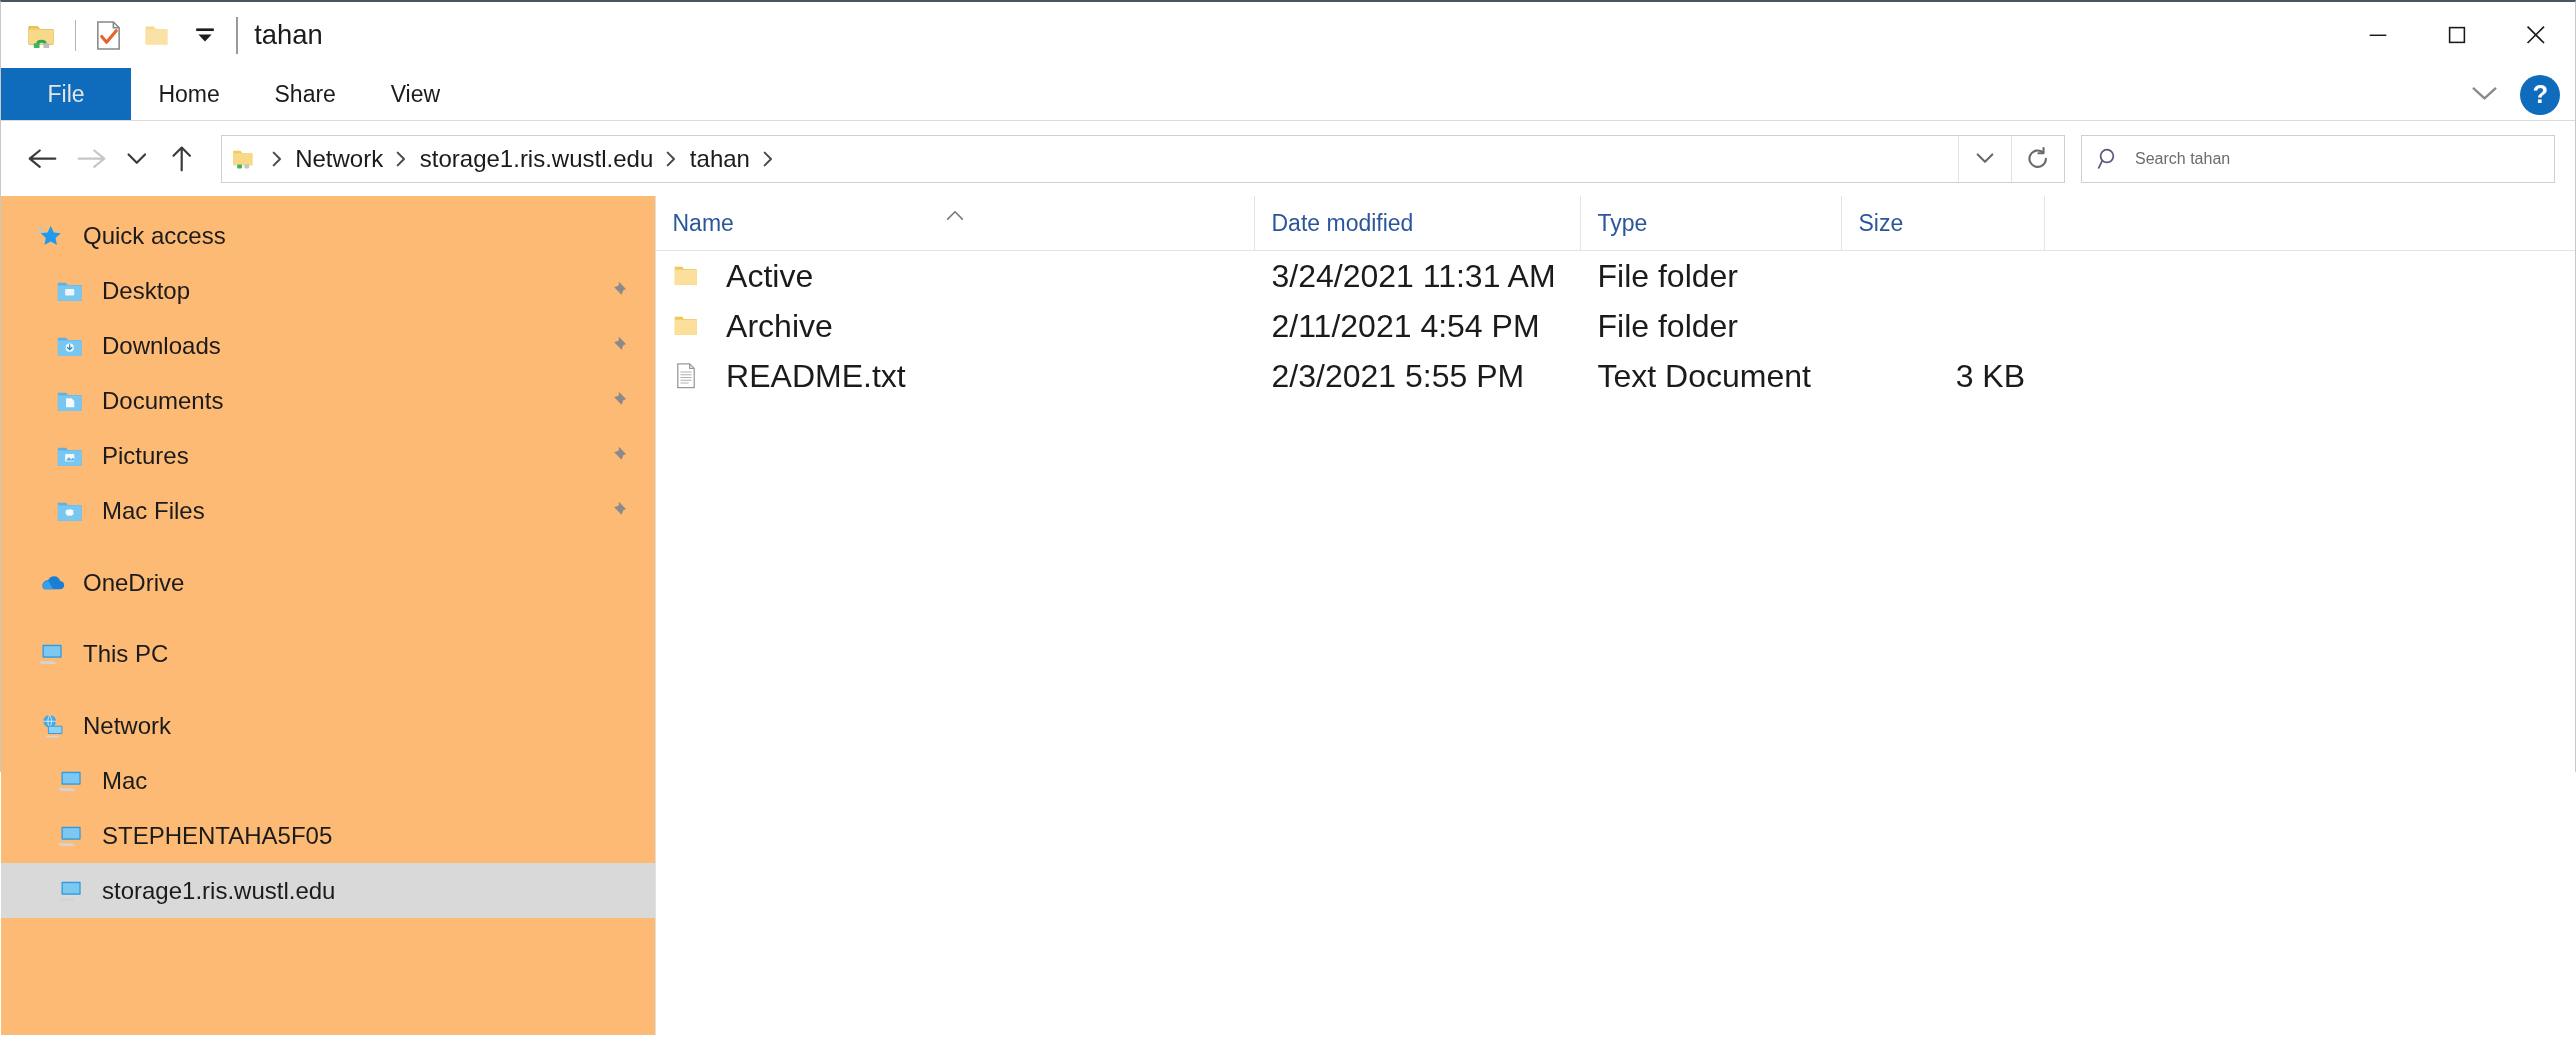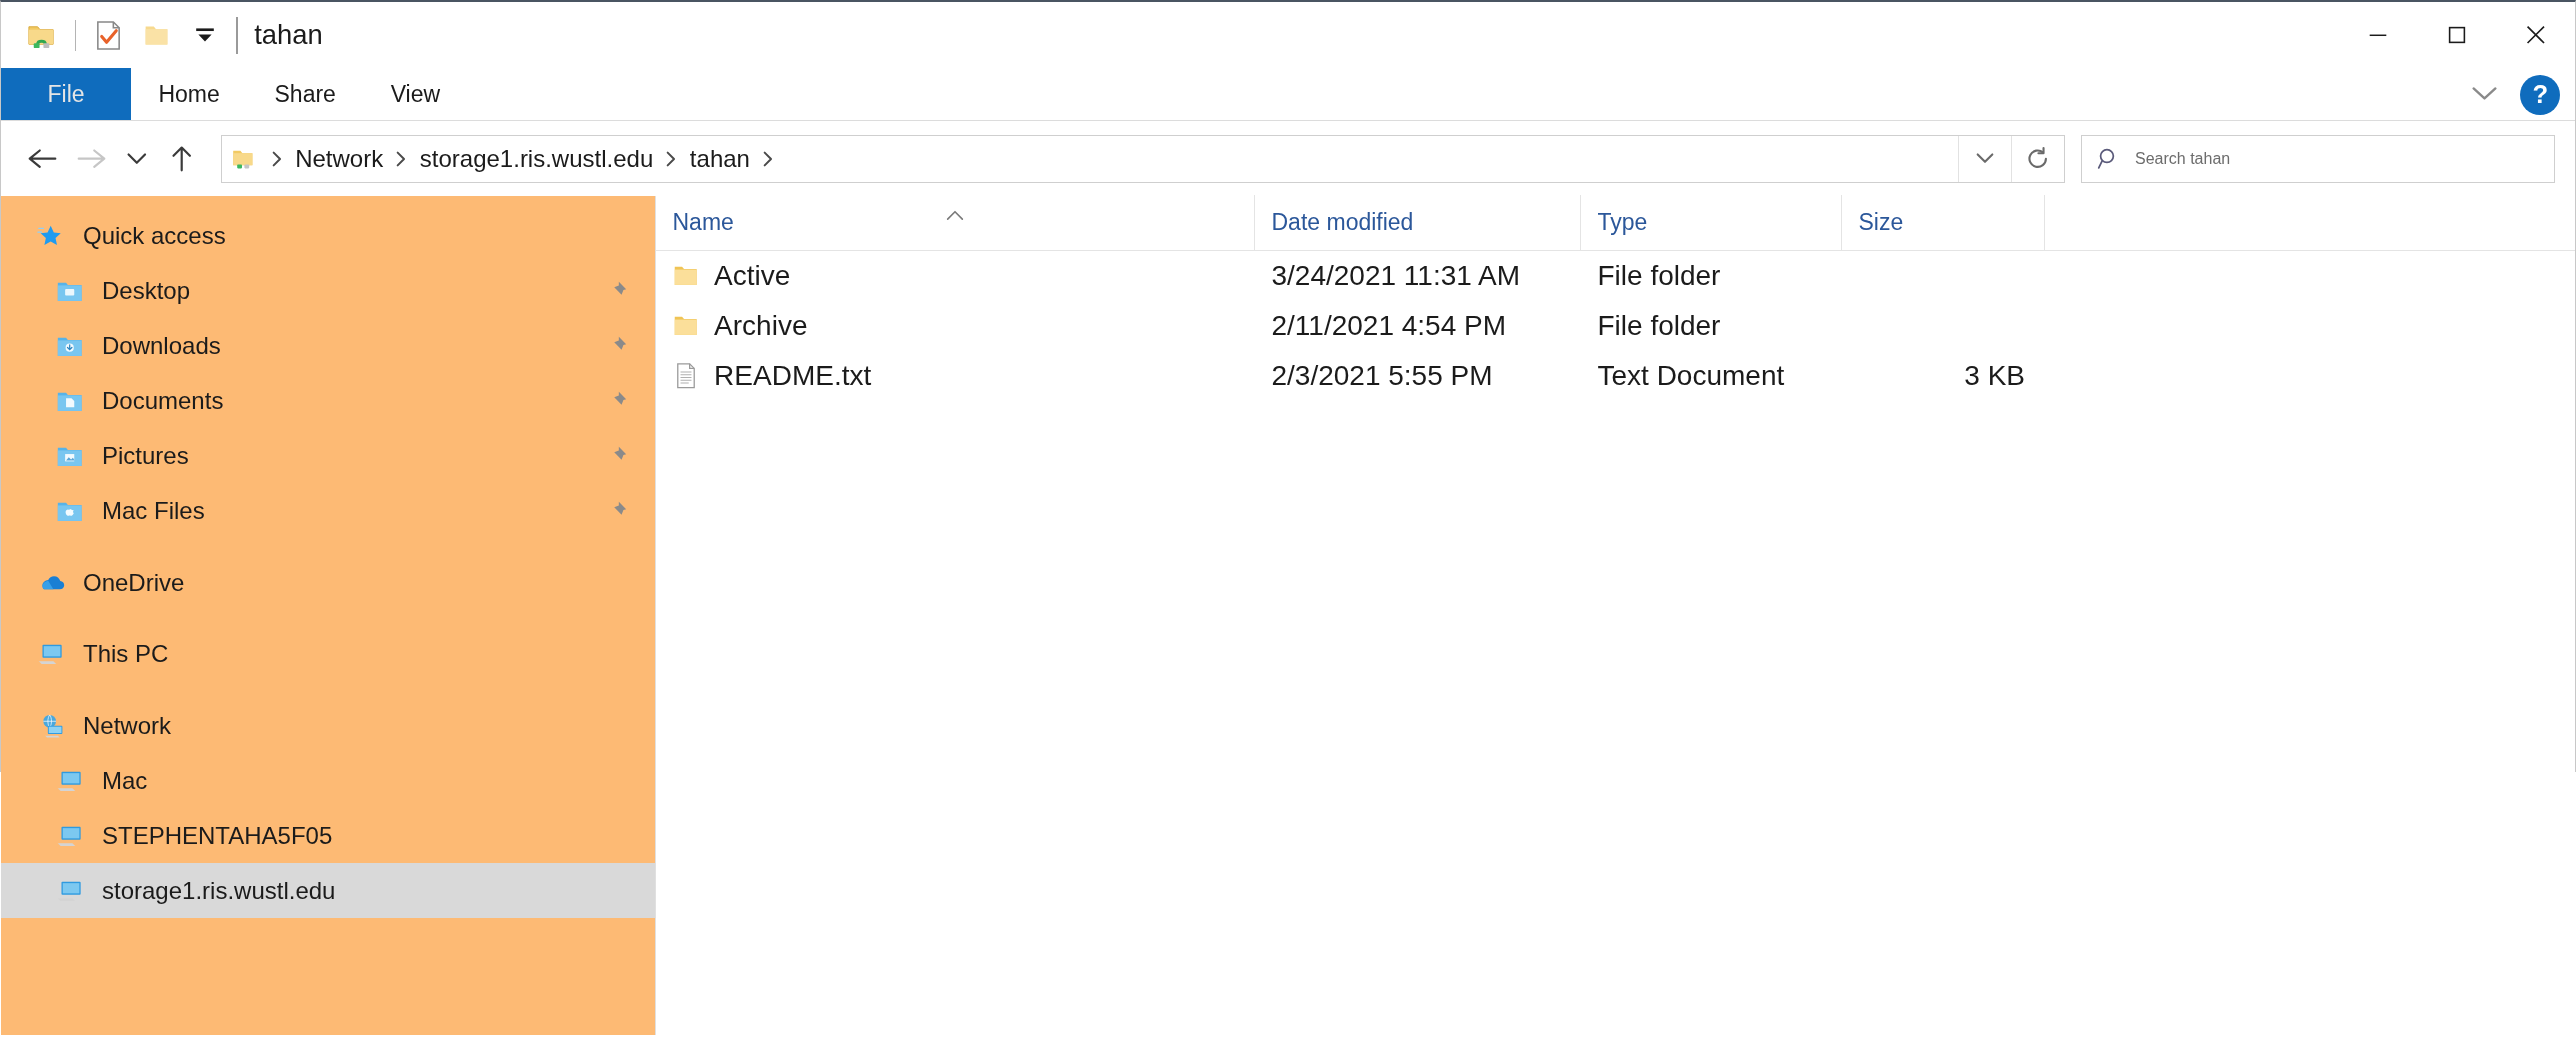--- a/index.html
+++ b/index.html
@@ -273,21 +273,21 @@
   .content {
     flex: 1 1 auto;
     display: flex;
     flex-direction: column;
     background: #ffffff;
     min-width: 0;
   }
   .colheaders {
     height: 55px;
     display: flex;
-    align-items: flex-end;
+    align-items: center;
     border-bottom: 0.9px solid #e4e4e4;
     position: relative;
     flex: none;
   }
   .colhdr {
     height: 55px;
     display: flex;
     align-items: center;
     font-size: 23px;
     color: #2b579a;
@@ -311,26 +311,27 @@
 
   .filelist { flex: 1 1 auto; overflow: hidden; }
   .filerow {
     height: 50px;
     display: flex;
     align-items: center;
   }
   .cell {
     display: flex;
     align-items: center;
-    font-size: 28px;
+    font-size: 32px;
     color: #1b1b1b;
     padding-left: 16.5px;
     flex: none;
     white-space: nowrap;
     overflow: hidden;
+    gap: 12px;
   }
   .cell.name { width: 599px; padding-left: 11px; }
   .cell.date { width: 326px; }
   .cell.type { width: 261px; }
   .cell.size { width: 203px; justify-content: flex-end; padding-right: 20px; padding-left: 0; }
   .file-icon {
     width: 38px;
     display: flex;
     align-items: center;
     justify-content: center;

